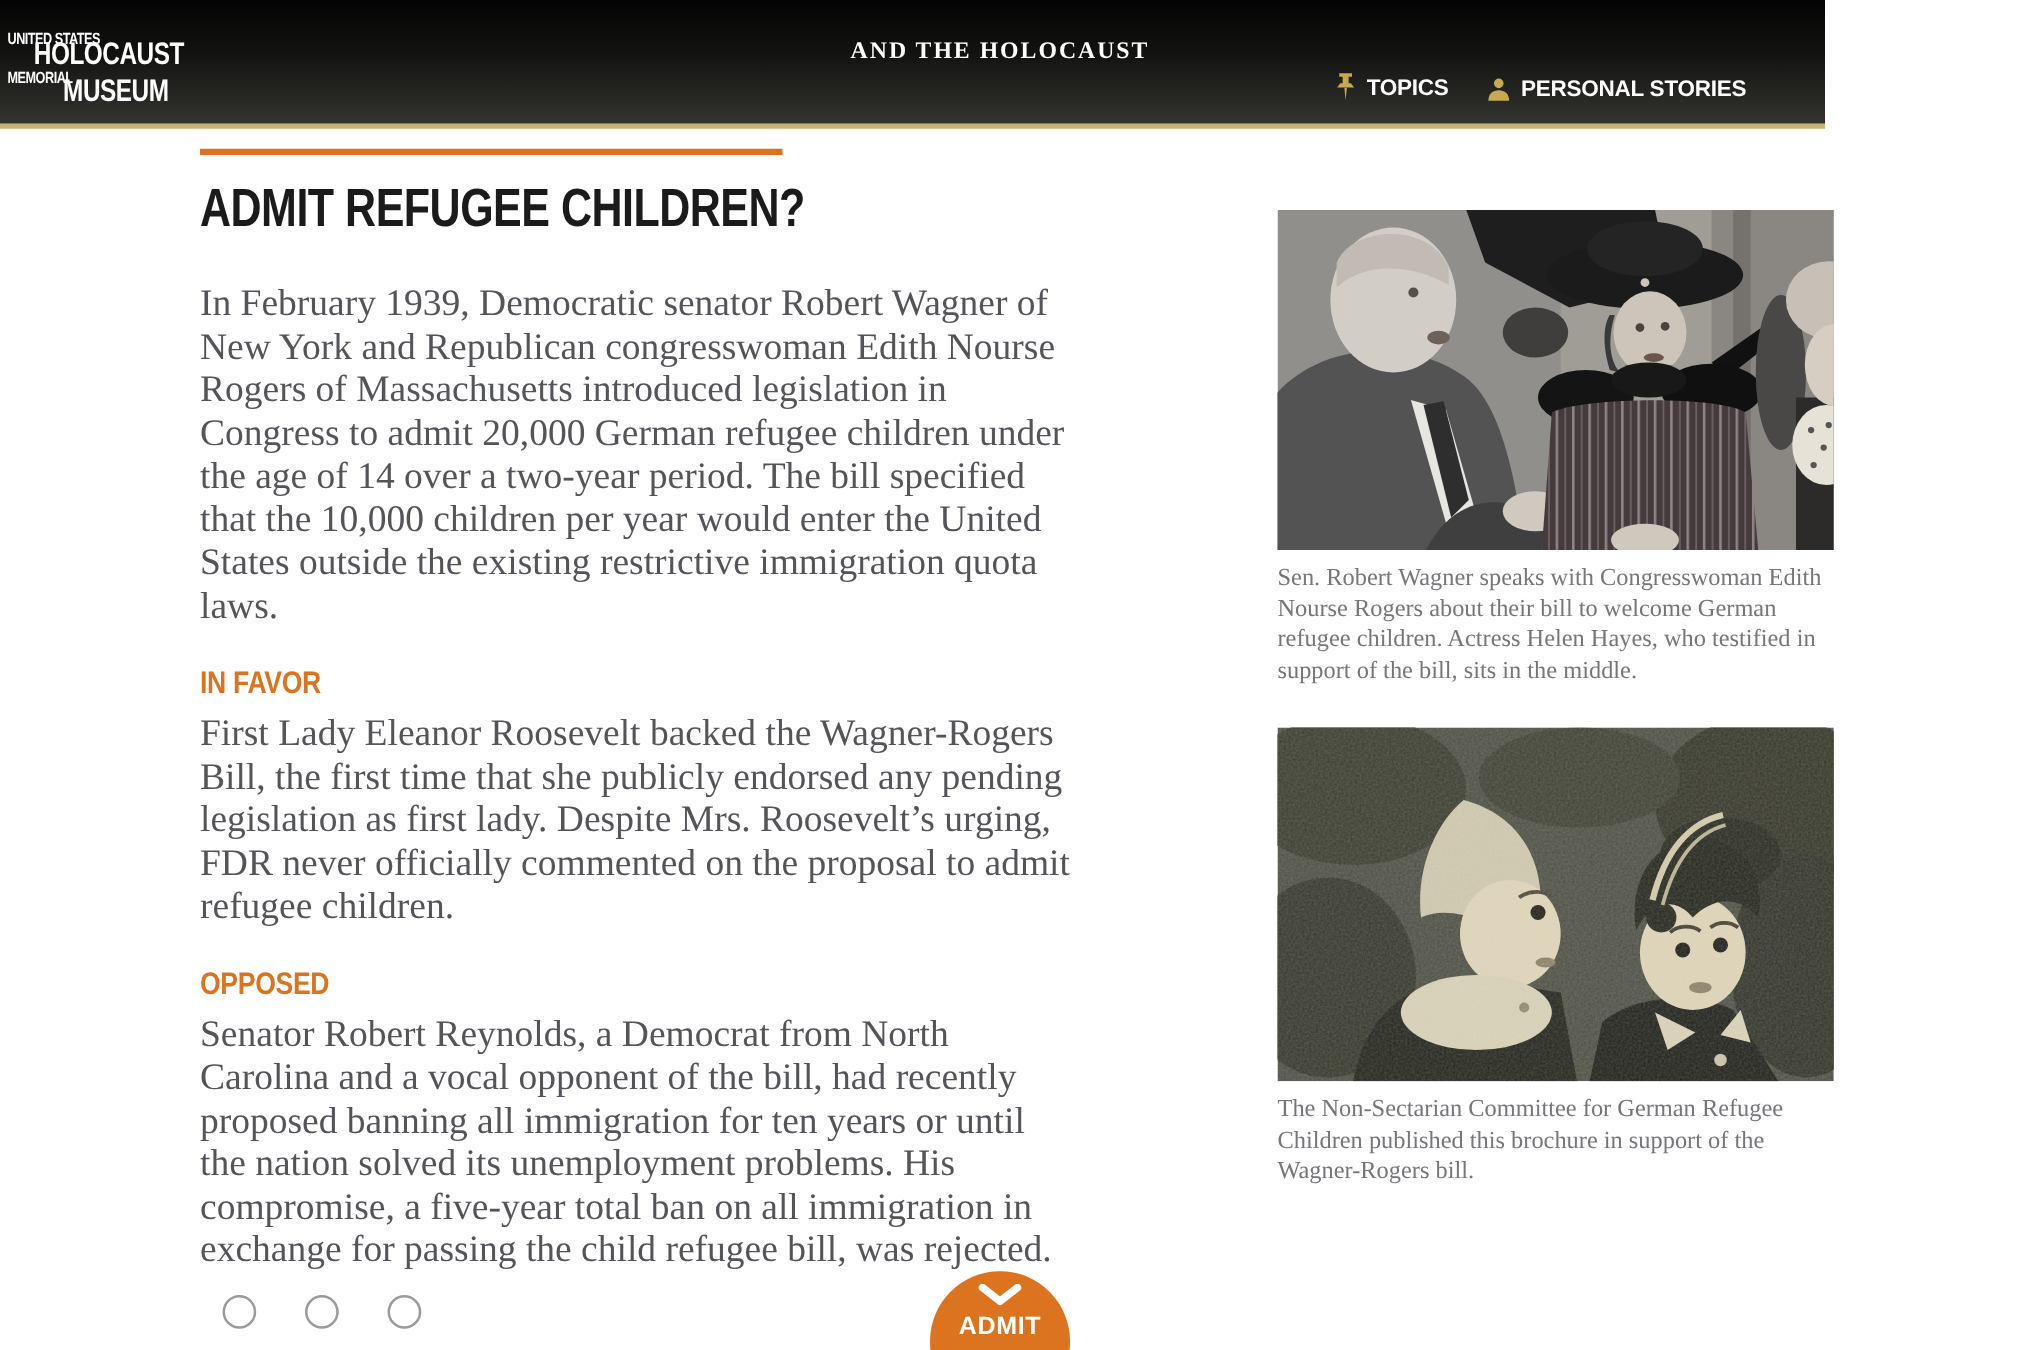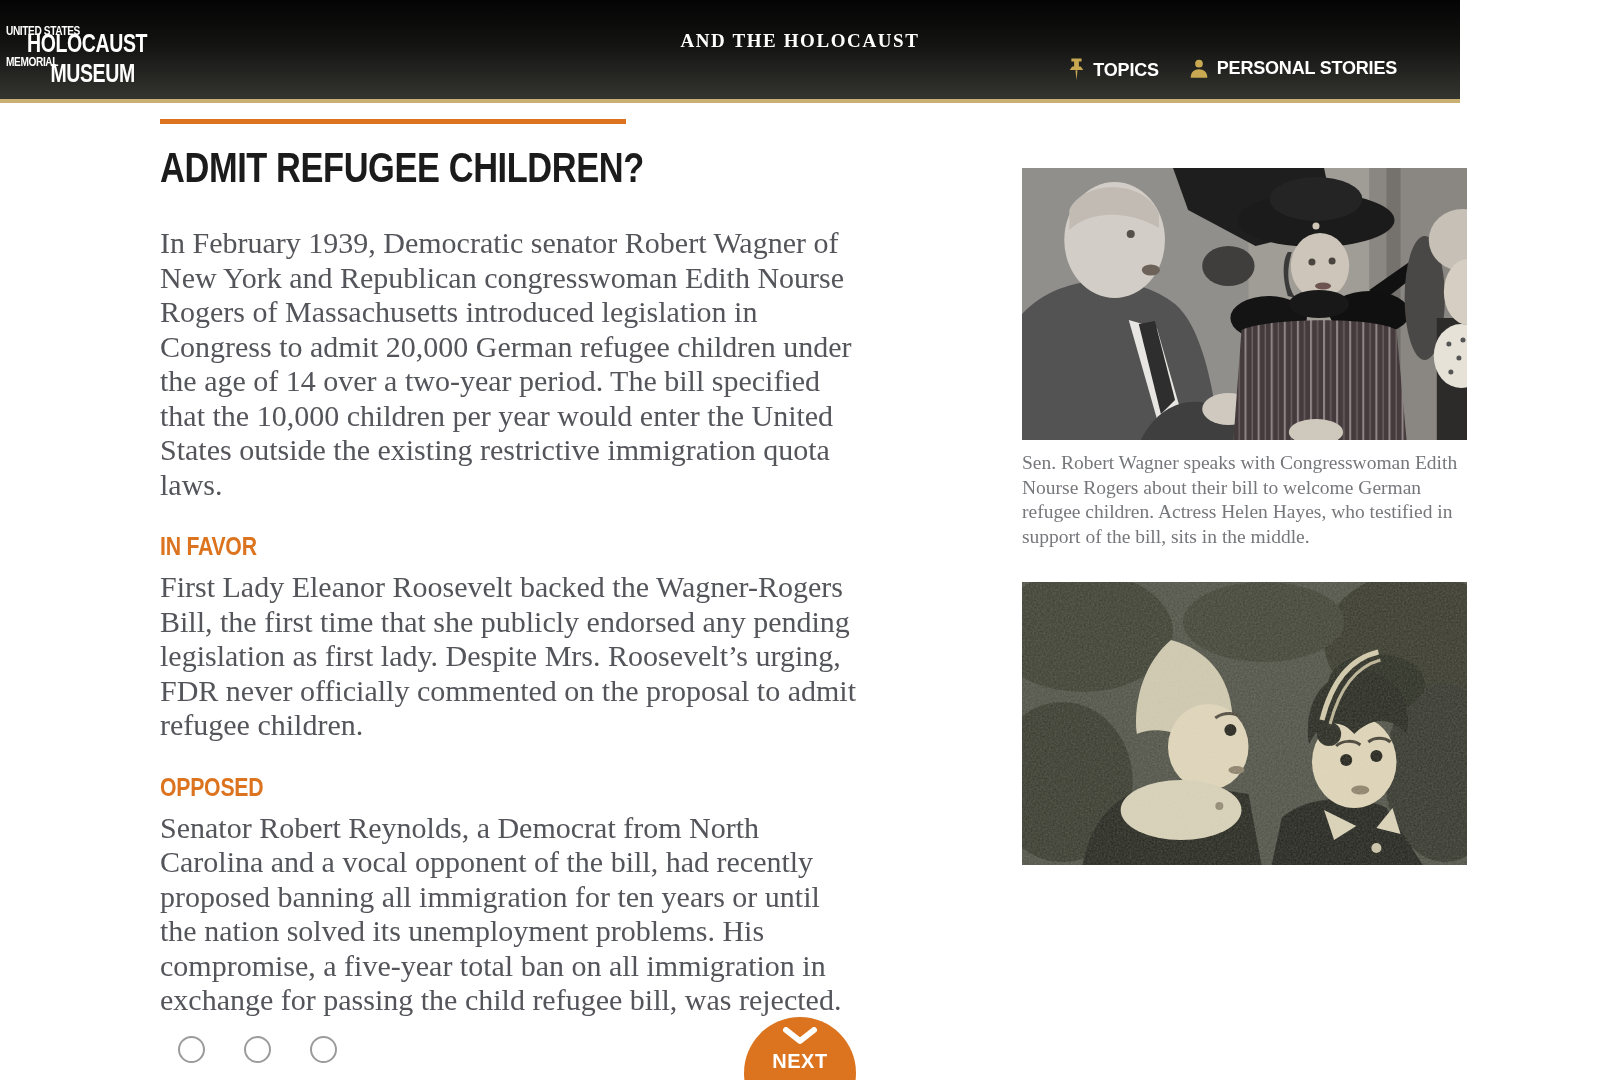--- a/index.html
+++ b/index.html
@@ -28,21 +28,21 @@
   .u-l3 { left:0;  top:31px; font-size:13px; }
   .u-l4 { left:57px; top:37px; font-size:25px; }
 
   .exhibit-logo {
     position:absolute; left:800px; top:28px; transform:translateX(-50%);
     text-align:center; cursor:pointer; line-height:1;
   }
   .exhibit-logo .t1 { color:#C8A94E; font-size:38px; font-weight:bold; letter-spacing:-1px; }
   .exhibit-logo .t2 { color:#ffffff; font-size:19px; font-weight:bold; letter-spacing:1.6px; margin-top:3px;font-family:Liberation Serif, serif; }
 
-  .top-nav { position:absolute; right:63px; top:58px; display:flex; gap:30px; align-items:flex-start; }
+  .top-nav { position:absolute; right:63px; top:58px; display:flex; gap:30px; align-items:flex-end; }
   .nav-item { display:flex; align-items:center; gap:8px; color:#fff; font-weight:bold;
               font-size:18px; letter-spacing:-0.2px; cursor:pointer; white-space:nowrap; }
   .nav-item svg { display:block; }
 
   
   .left-col { position:absolute; left:160px; top:103px; width:700px; }
   .title-rule { width:466px; height:5px; background:#DC741F; margin-top:16px; }
   h1.page-title {
     margin:20px 0 0; font-size:43px; line-height:46px; color:#1B1B1B;
     font-weight:bold; letter-spacing:-0.5px;
@@ -236,23 +236,24 @@
         <circle cx="322" cy="178" r="6" fill="#1d1d16"></circle>
         <circle cx="352" cy="174" r="6" fill="#1d1d16"></circle>
         <path d="M312,164 C318,158 330,158 336,163" stroke="#3f3b30" stroke-width="3" fill="none"></path>
         <path d="M344,160 C350,155 360,155 366,160" stroke="#3f3b30" stroke-width="3" fill="none"></path>
         <ellipse cx="336" cy="208" rx="9" ry="4.5" fill="#8a7f68"></ellipse>
         <polygon points="300,228 332,244 310,258" fill="#d8d0b5"></polygon>
         <polygon points="368,226 352,246 376,252" fill="#d8d0b5"></polygon>
         <circle cx="352" cy="266" r="5" fill="#c9c1a6"></circle>
         <rect width="442" height="283" filter="url(#grain)" opacity="0.45"></rect>
       </svg>
+      <figcaption>The Non-Sectarian Committee for German Refugee Children published this brochure in support of the Wagner-Rogers bill.</figcaption>
     </figure>
   </div>
 
   <button class="next-btn">
     <svg width="36" height="18" viewBox="0 0 36 18">
       <polyline points="4,3 18,14 32,3" fill="none" stroke="#ffffff" stroke-width="6" stroke-linecap="round" stroke-linejoin="round"></polyline>
     </svg>
-    <span class="next-label">NEXT</span>
+    <span class="next-label">ADMIT</span>
   </button>
 
 </div>
 
 </body></html>

